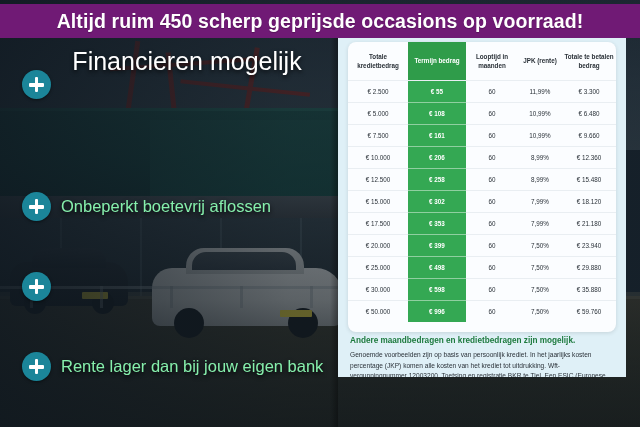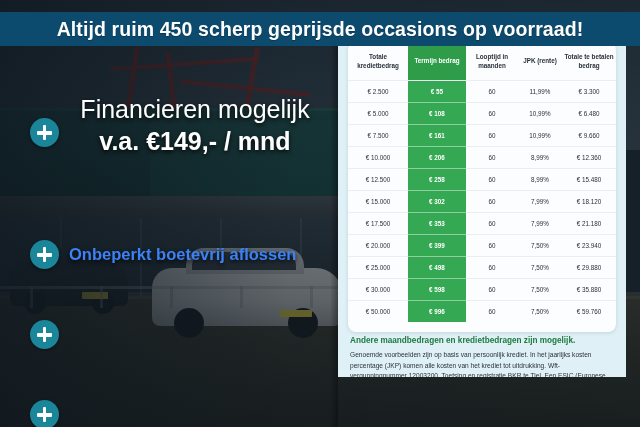--- a/index.html
+++ b/index.html
@@ -43,41 +43,41 @@
   .carB:after{content:"";position:absolute;left:40px;top:-16px;width:104px;height:18px;
         background:linear-gradient(180deg,#4d565c,#39424a);border-radius:14px 14px 0 0;}
   .wheel{position:absolute;background:#14181b;border-radius:50%;}
   .plate{position:absolute;height:7px;background:#e8d33a;border-radius:1px;}
   .signtxt{position:absolute;color:#cfd6d8;font-weight:bold;letter-spacing:1px;
         font-family:"Liberation Sans",sans-serif;opacity:.55;white-space:nowrap;}
   .photo-dark{position:absolute;left:0;top:0;width:640px;height:427px;
         background:linear-gradient(90deg,rgba(15,24,32,.88) 0%,rgba(15,24,32,.62) 45%,rgba(15,24,32,.55) 100%);}
 
   
-  .banner{position:absolute;left:0;top:12px;width:640px;height:34px;background:#0c4a6e;
+  .banner{position:absolute;left:0;top:4px;width:640px;height:34px;background:#701a75;
         display:flex;align-items:center;justify-content:center;z-index:20;}
   .banner h1{margin:0;color:#ffffff;font-size:19.5px;font-weight:bold;letter-spacing:.1px;
         text-shadow:0 1px 1px rgba(0,0,0,.25);white-space:nowrap;}
 
   
-  .left{position:absolute;left:16px;top:34px;width:350px;height:332px;z-index:15;margin-top:48px;}
+  .left{position:absolute;left:8px;top:34px;width:350px;height:332px;z-index:15;}
   .headline{position:absolute;left:14px;top:14px;width:330px;text-align:center;}
   .headline .l1{color:#ffffff;font-size:25px;font-weight:normal;line-height:1.05;
         text-shadow:0 2px 4px rgba(0,0,0,.8);}
   .headline .l2{color:#ffffff;font-size:25px;font-weight:bold;line-height:1.2;margin-top:4px;
         text-shadow:0 2px 4px rgba(0,0,0,.8);}
 
   .bullets{position:absolute;left:14px;top:0;width:336px;}
   .bullet{position:absolute;display:flex;align-items:center;gap:10px;}
   .pill{width:29px;height:29px;border-radius:50%;background:#1b8599;flex:none;
         position:relative;box-shadow:0 1px 3px rgba(0,0,0,.5);}
   .pill:before,.pill:after{content:"";position:absolute;background:#ffffff;border-radius:1px;}
   .pill:before{left:7px;top:13px;width:15px;height:3.5px;}
   .pill:after{left:12.75px;top:7px;width:3.5px;height:15px;}
-  .bullet span.txt{color:#3b82f6;font-size:16.5px;font-weight:bold;white-space:nowrap;
+  .bullet span.txt{color:#86efac;font-size:16.5px;font-weight:normal;white-space:nowrap;
         text-shadow:0 2px 4px rgba(0,0,0,.85);}
 
   
   .headpill{position:absolute;left:14px;top:36px;}
 
   
   .card{position:absolute;left:338px;top:36px;width:288px;height:341px;
         background:#dff0f7;z-index:18;overflow:hidden;}
   .tablewrap{position:absolute;left:10px;top:6px;width:268px;height:290px;
         background:#fbfdff;border-radius:8px;box-shadow:0 1px 4px rgba(0,0,0,.12);overflow:hidden;}
@@ -158,33 +158,33 @@
   <div class="banner">
     <h1>Altijd ruim 450 scherp geprijsde occasions op voorraad!</h1>
   </div>
 
   <div class="left">
 
     <div class="headpill pill"></div>
 
     <div class="headline">
       <div class="l1">Financieren mogelijk</div>
-      <div class="l2">v.a. €149,- / mnd</div>
     </div>
 
     <div class="bullets">
       <div class="bullet" style="top:158px;">
         <div class="pill"></div>
         <span class="txt">Onbeperkt boetevrij aflossen</span>
       </div>
       <div class="bullet" style="top:238px;">
         <div class="pill"></div>
       </div>
       <div class="bullet" style="top:318px;">
         <div class="pill"></div>
+        <span class="txt">Rente lager dan bij jouw eigen bank</span>
       </div>
     </div>
   </div>
 
   <div class="cardshadow"></div>
 
   <div class="card">
 
     <div class="tablewrap">
       <table>

